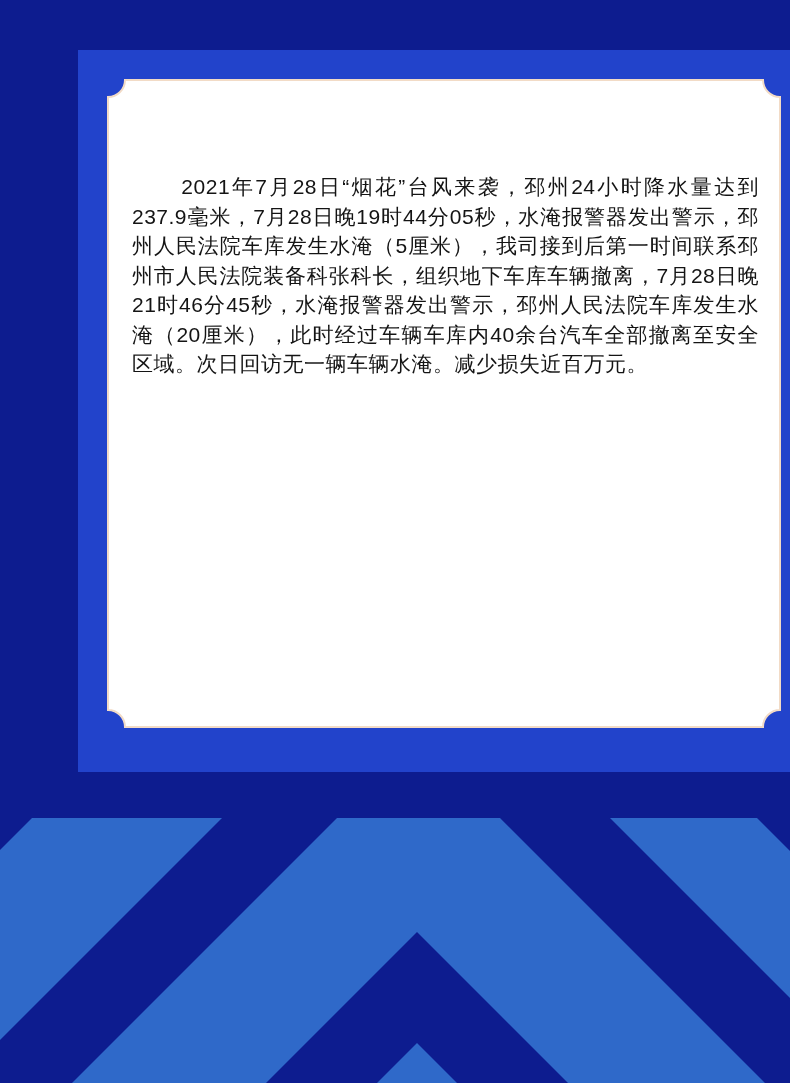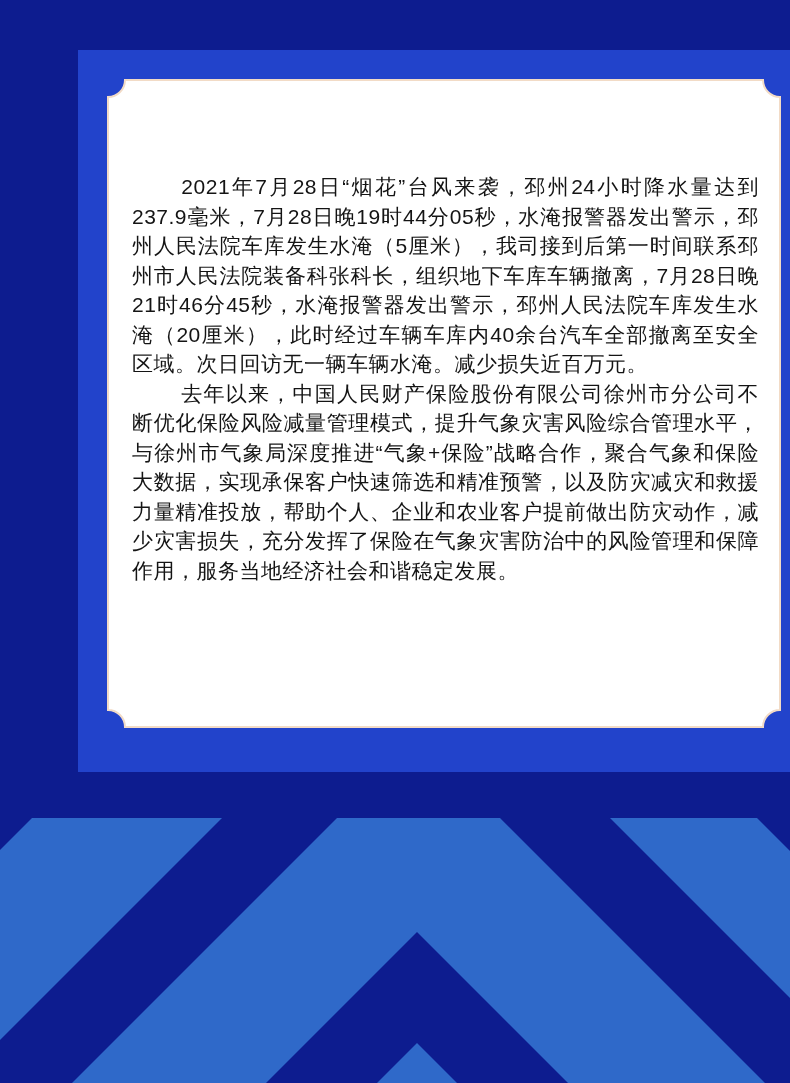--- a/index.html
+++ b/index.html
@@ -57,21 +57,20 @@
 
 <div class="poster">
 
   <div class="card">
     <svg class="frame" viewBox="0 0 732 722" preserveAspectRatio="none" aria-hidden="true">
       <path d="M 47 30 H 685 A 17 17 0 0 0 702 47 V 660 A 17 17 0 0 0 685 677 H 47 A 17 17 0 0 0 30 660 V 47 A 17 17 0 0 0 47 30 Z"></path>
     </svg>
 
     <div class="text-block">
       <p>2021年7月28日“烟花”台风来袭，邳州24小时降水量达到237.9毫米，7月28日晚19时44分05秒，水淹报警器发出警示，邳州人民法院车库发生水淹（5厘米），我司接到后第一时间联系邳州市人民法院装备科张科长，组织地下车库车辆撤离，7月28日晚21时46分45秒，水淹报警器发出警示，邳州人民法院车库发生水淹（20厘米），此时经过车辆车库内40余台汽车全部撤离至安全区域。次日回访无一辆车辆水淹。减少损失近百万元。</p>
-      <p>去年以来，中国人民财产保险股份有限公司徐州市分公司不断优化保险风险减量管理模式，提升气象灾害风险综合管理水平，与徐州市气象局深度推进“气象+保险”战略合作，聚合气象和保险大数据，实现承保客户快速筛选和精准预警，以及防灾减灾和救援力量精准投放，帮助个人、企业和农业客户提前做出防灾动作，减少灾害损失，充分发挥了保险在气象灾害防治中的风险管理和保障作用，服务当地经济社会和谐稳定发展。</p>
     </div>
   </div>
 
   <svg class="pattern" viewBox="0 0 790 293" preserveAspectRatio="none" aria-hidden="true">
     <polygon points="32,28 222,28 0,250 0,60"></polygon>
     <polygon points="337,28 500,28 765,293 568,293 417,142 266,293 72,293"></polygon>
     <polygon points="417,253 457,293 377,293"></polygon>
     <polygon points="610,28 757,28 790,61 790,208"></polygon>
   </svg>
 

